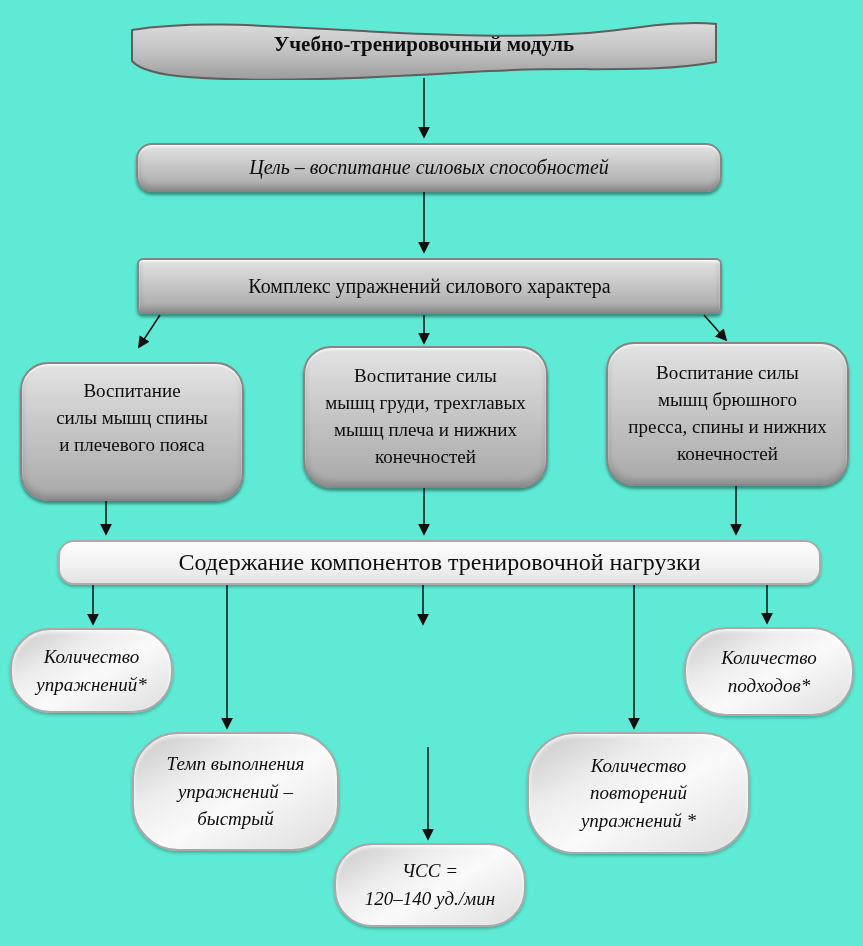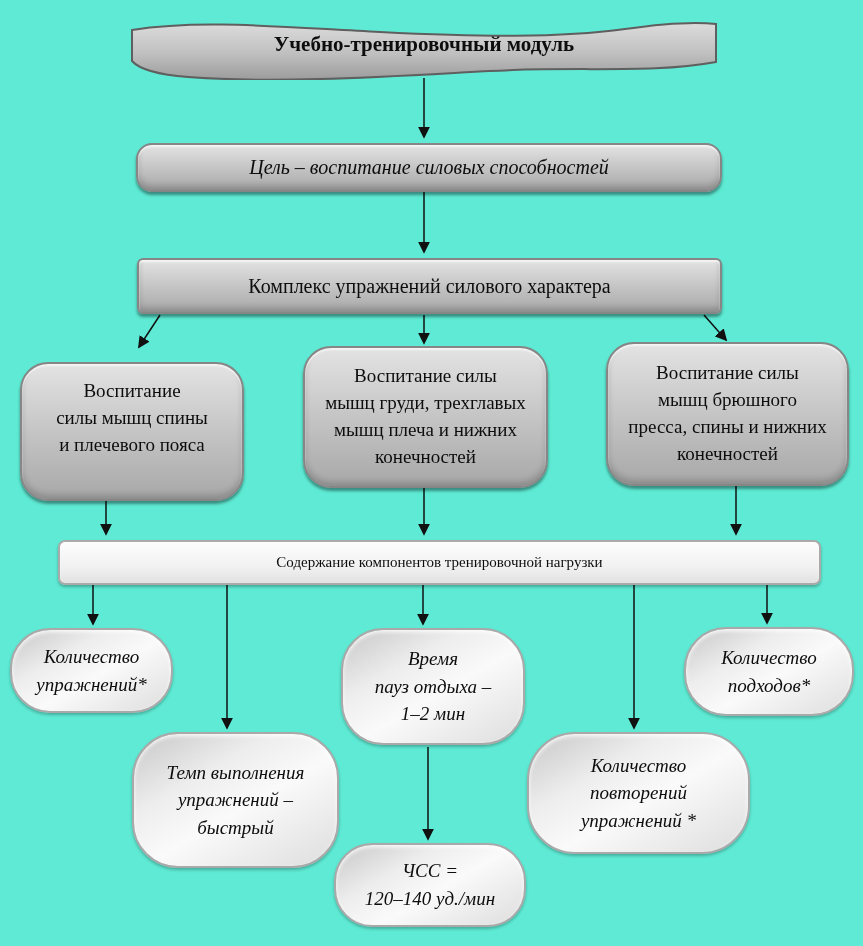--- a/index.html
+++ b/index.html
@@ -24,34 +24,34 @@
   .group-box{border-radius:28px;font-size:19px;line-height:1.42;}
   .group-1{left:20px;top:350px;width:224px;height:139px;padding-bottom:26px;margin-top:12px;}
   .group-2{left:303px;top:346px;width:245px;height:142px;}
   .group-3{left:606px;top:342px;width:243px;height:144px;}
   
   .banner{left:130px;top:14px;width:588px;height:64px;background:transparent;border:none;box-shadow:none;}
   .banner svg{position:absolute;left:0;top:0;}
   .banner .lbl{position:relative;z-index:2;font-weight:bold;font-size:21px;padding-bottom:4px;}
   
   .load-bar{
-    left:58px;top:540px;width:763px;height:45px;border-radius:7px;font-size:15px;
+    left:58px;top:540px;width:763px;height:45px;border-radius:16px;font-size:24px;
     background:linear-gradient(180deg,#fdfdfd 0%,#f1f1f1 60%,#e2e2e2 100%);
     border:2px solid #aaaaaa;
     box-shadow:0 2px 3px rgba(0,0,0,0.28), inset 0 1px 2px rgba(255,255,255,0.9);
   }
   
   .pill{
     background:linear-gradient(150deg,#c7c7c7 0%,#ededed 32%,#fafafa 55%,#dddddd 100%);
     border:2px solid #a9a9a9;
     box-shadow:inset 0 2px 4px rgba(255,255,255,0.9), 0 2px 3px rgba(0,0,0,0.25);
     font-size:19px;line-height:1.45;font-style:italic;
   }
   .pill-exercises{left:10px;top:628px;width:163px;height:85px;border-radius:40px;}
-  .pill-tempo{left:132px;top:732px;width:207px;height:136px;border-radius:46px;}
+  .pill-tempo{left:132px;top:732px;width:207px;height:119px;border-radius:46px;}
   .pill-rest{left:341px;top:628px;width:184px;height:117px;border-radius:42px;}
   .pill-reps{left:527px;top:732px;width:223px;height:122px;border-radius:48px;}
   .pill-sets{left:684px;top:627px;width:170px;height:89px;border-radius:42px;}
   .pill-hr{left:334px;top:843px;width:192px;height:84px;border-radius:38px;align-items:center;}
   .conn{stroke:#111111;stroke-width:1.5;fill:none;}
 </style>
 </head>
 <body>
 
 <div class="stage">
@@ -125,25 +125,20 @@
 
   <div class="node pill pill-exercises">
     <span class="lbl">Количество
 упражнений*</span>
   </div>
   <div class="node pill pill-tempo">
     <span class="lbl">Темп выполнения
 упражнений –
 быстрый</span>
   </div>
-  <div class="node pill pill-rest">
-    <span class="lbl">Время
-пауз отдыха –
-1–2 мин</span>
-  </div>
   <div class="node pill pill-reps">
     <span class="lbl">Количество
 повторений
 упражнений *</span>
   </div>
   <div class="node pill pill-sets">
     <span class="lbl">Количество
 подходов*</span>
   </div>
 

